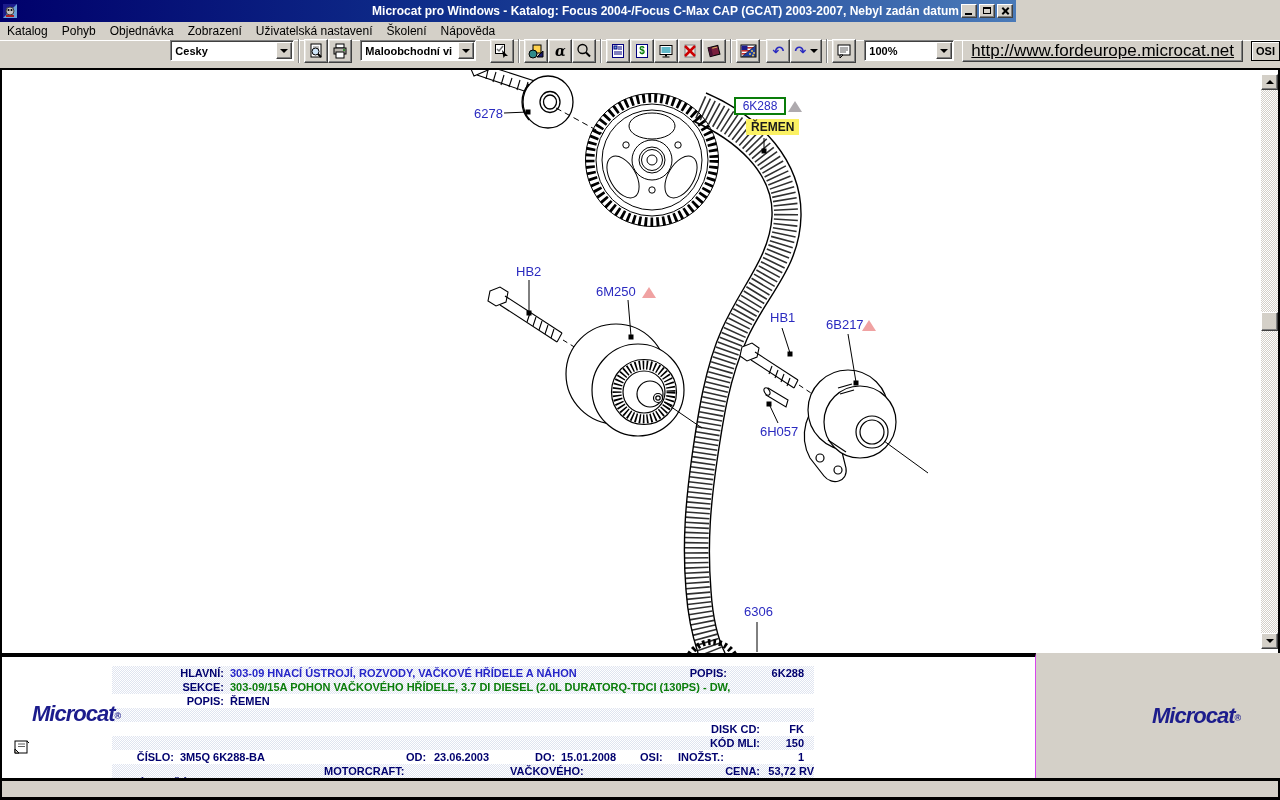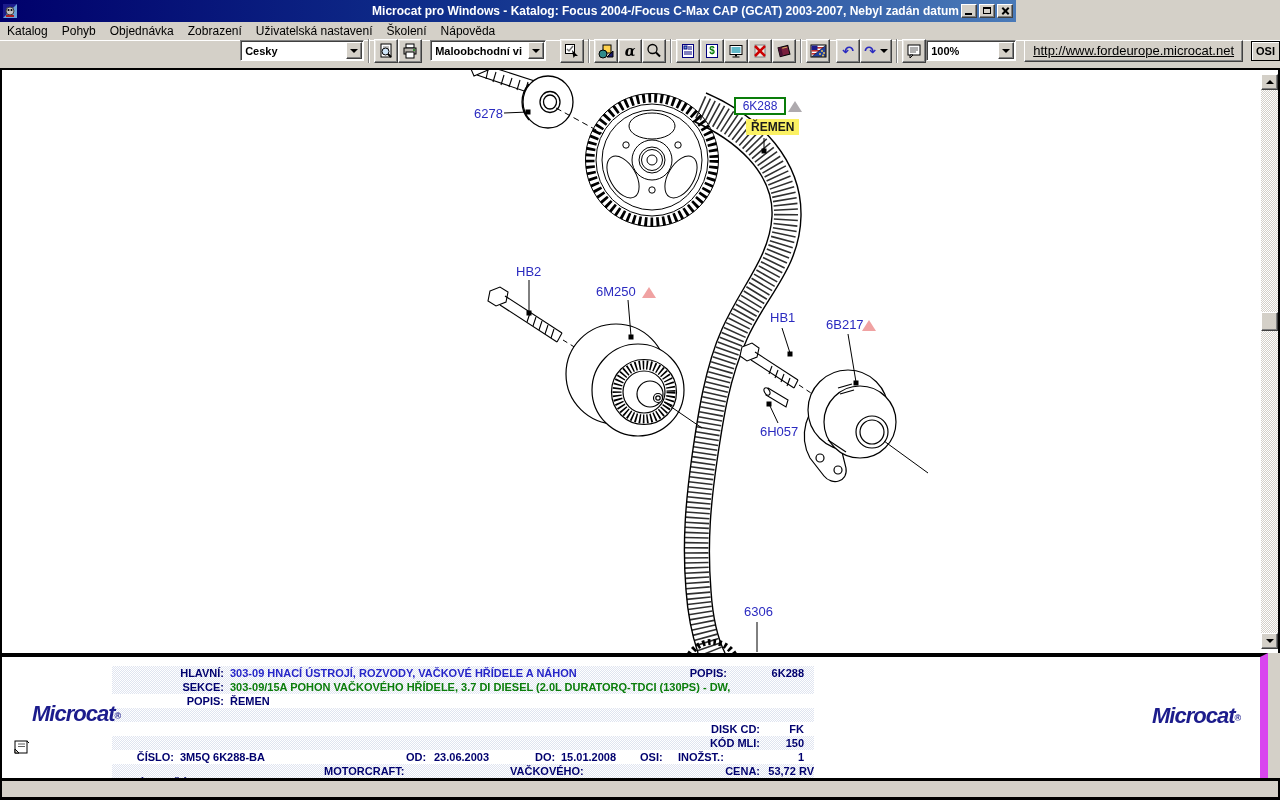--- a/index.html
+++ b/index.html
@@ -41,21 +41,21 @@
   .tri-down{width:0;height:0;border-left:4px solid transparent;border-right:4px solid transparent;
     border-top:4px solid #000;}
   .tri-up{width:0;height:0;border-left:4px solid transparent;border-right:4px solid transparent;
     border-bottom:4px solid #000;}
   .tbtn{height:24px;min-width:24px;background:#d4d0c8;border:1px solid;
     border-color:#fff #404040 #404040 #fff;box-shadow:inset -1px -1px 0 #808080,inset 1px 1px 0 #e8e6e1;
     display:flex;align-items:center;justify-content:center;padding:0 2px;}
   .sep{width:2px;height:24px;border-left:1px solid #808080;border-right:1px solid #fff;margin:0 4px;}
   .alpha-glyph{font-family:"DejaVu Serif",serif;font-style:italic;font-size:14px;font-weight:bold;color:#000;line-height:1;}
   .arrow-glyph{font-family:"DejaVu Sans",sans-serif;font-size:14px;color:#2a2ac0;font-weight:bold;line-height:1;}
-  .urlbtn{height:22px;font-size:13px;text-decoration:underline;color:#000;padding:0 8px;
+  .urlbtn{height:22px;font-size:17px;text-decoration:underline;color:#000;padding:0 8px;
     background:#d4d0c8;border:1px solid;border-color:#fff #404040 #404040 #fff;
     box-shadow:inset -1px -1px 0 #808080;display:flex;align-items:center;white-space:nowrap;}
   .osibtn{height:20px;font-size:11px;font-weight:bold;color:#000;padding:0 4px;
     background:#d4d0c8;border:1px solid #000;box-shadow:inset 1px 1px 0 #fff;
     display:flex;align-items:center;}
 
   
   .workarea{position:absolute;left:0;top:68px;width:1280px;height:585px;background:#fff;
     border-left:2px solid #000;border-right:2px solid #000;border-top:2px solid #000;}
   .drawing{position:absolute;left:0;top:0;}
@@ -72,22 +72,22 @@
   
   .vscroll{position:absolute;right:0;top:4px;bottom:4px;width:17px;
     background:repeating-conic-gradient(#fff 0% 25%,#d4d0c8 0% 50%) 0 0/2px 2px;}
   .sbtn{position:absolute;left:0;width:17px;height:16px;background:#d4d0c8;border:1px solid;
     border-color:#fff #404040 #404040 #fff;box-shadow:inset -1px -1px 0 #808080;
     display:flex;align-items:center;justify-content:center;}
   .sthumb{position:absolute;left:0;width:17px;height:19px;background:#d4d0c8;border:1px solid;
     border-color:#fff #404040 #404040 #fff;box-shadow:inset -1px -1px 0 #808080;}
 
   
-  .infopanel{position:absolute;left:0;top:653px;width:1268px;height:125px;background:#fff;
-    border-left:2px solid #000;border-right:8px solid #d946ef;border-top:4px solid #000;
+  .infopanel{position:absolute;left:0;top:653px;width:1036px;height:125px;background:#fff;
+    border-left:2px solid #000;border-right:1px solid #d946ef;border-top:4px solid #000;
     font-size:11px;font-weight:bold;color:#00006e;}
   .prow{position:absolute;height:14px;line-height:14px;white-space:nowrap;}
   .dither{background:repeating-conic-gradient(#dfe4f0 0% 25%,#ffffff 0% 50%) 0 0/2px 2px;}
   .alignr{text-align:right;}
   .v-blue{color:#2525c8;} .v-green{color:#0a7d0a;}
   .mclogo{position:absolute;color:#1c1c8c;font-weight:bold;font-style:italic;font-size:22px;
     letter-spacing:-1px;white-space:nowrap;}
   .mclogo .reg{font-size:9px;font-style:normal;letter-spacing:0;vertical-align:2px;}
 
   
@@ -252,21 +252,21 @@
     <span class="sep"></span>
     <button class="tbtn">
       <svg width="16" height="16">
         <rect x="2" y="2" width="12" height="10" fill="#fff" stroke="#000"></rect>
         <line x1="4" y1="5" x2="12" y2="5" stroke="#606060"></line>
         <line x1="4" y1="7" x2="12" y2="7" stroke="#606060"></line>
         <line x1="4" y1="9" x2="10" y2="9" stroke="#606060"></line>
         <polygon points="4,12 4,15 7,12" fill="#fff" stroke="#000"></polygon>
       </svg>
     </button>
-    <div class="combo" style="width:90px;">
+    <div class="combo" style="width:90px;margin-left:8px;">
       <span class="combo-text">100%</span>
       <span class="combo-btn">
           <i class="tri-down"></i>
         </span>
     </div>
     <button class="urlbtn" style="margin-left:8px;">http://www.fordeurope.microcat.net</button>
     <button class="osibtn" style="margin-left:8px;">OSI</button>
   </div>
 
   <div class="workarea">

